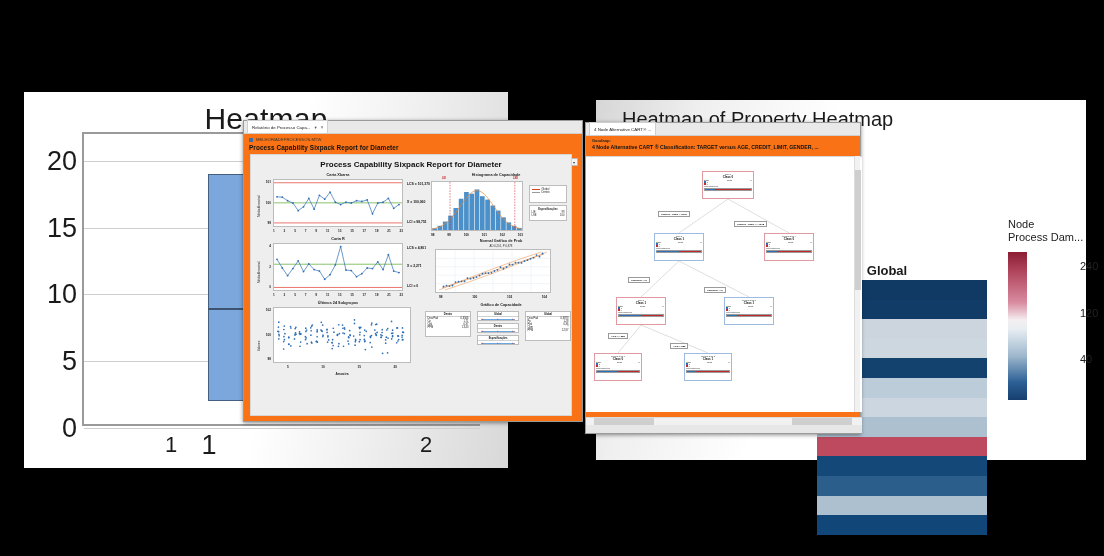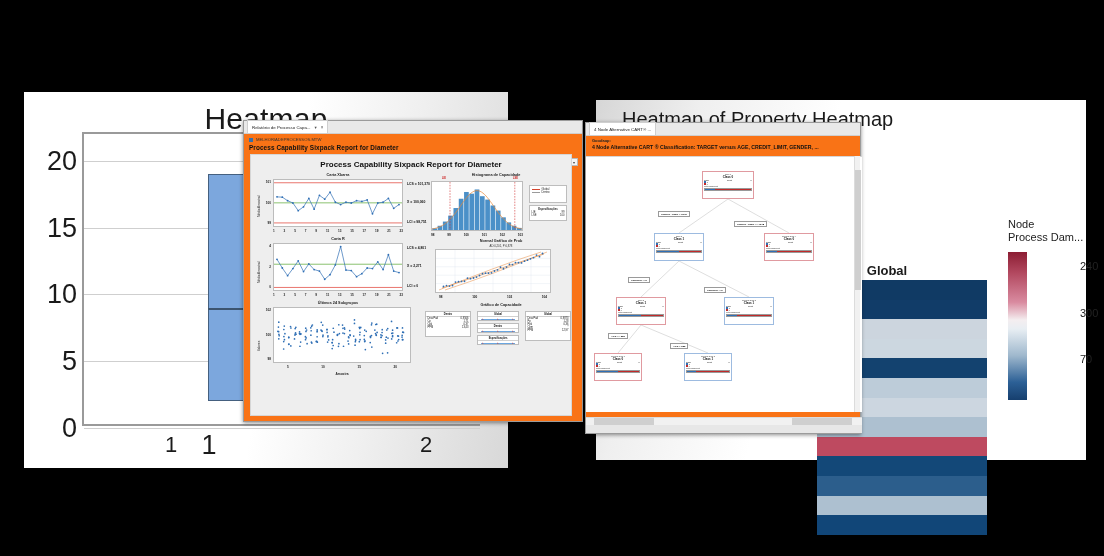--- a/index.html
+++ b/index.html
@@ -197,22 +197,22 @@
         <div class="hm-cell" style="height: 19.6154px; background: rgb(17, 70, 120);"></div>
       </div>
 
     <div id="hm-legend">
       <div id="hm-legend-title">
         <div>Node</div>
         <div>Process Dam...</div>
       </div>
       <div id="hm-bar" style="background: linear-gradient(rgb(140, 29, 51) 0%, rgb(178, 72, 95) 14%, rgb(217, 139, 160) 34%, rgb(244, 238, 240) 46%, rgb(232, 238, 243) 52%, rgb(159, 184, 205) 70%, rgb(44, 96, 150) 88%, rgb(22, 63, 110) 100%);"></div>
       <div class="hm-tick" style="top:48px">240</div>
-      <div class="hm-tick" style="top:95px">300</div>
-      <div class="hm-tick" style="top:141px">70</div>
+      <div class="hm-tick" style="top:95px">120</div>
+      <div class="hm-tick" style="top:141px">40</div>
     </div>
   </div>
 
   <div style="position:absolute;left:165px;top:432px;font-size:22px;color:#1a1a1a;">1</div>
   <div style="position:absolute;left:420px;top:432px;font-size:22px;color:#1a1a1a;">2</div>
 
   <div class="win" id="win-minitab">
     <div class="win-tabstrip">
       <div class="win-tab">
         <span>Relatório de Processo Capa...</span>

